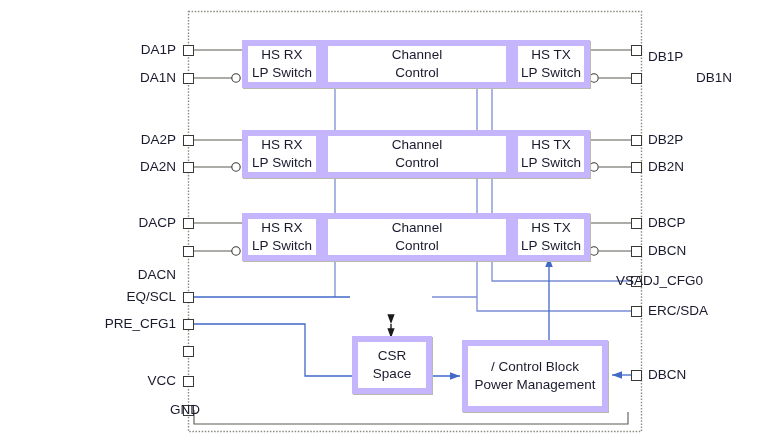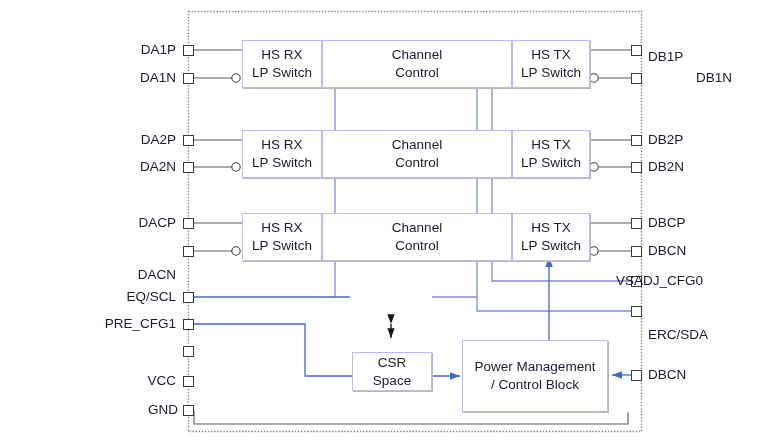--- a/index.html
+++ b/index.html
@@ -2,21 +2,21 @@
 <html><head>
 <meta charset="utf-8">
 <style>
   html,body{margin:0;padding:0;background:#ffffff;}
   body{font-family:"Liberation Sans",sans-serif;}
   #root{position:relative;width:781px;height:441px;overflow:hidden;background:#fff;}
   #svg{position:absolute;left:0;top:0;width:781px;height:441px;}
   .blk{
     position:absolute;
     box-sizing:border-box;
-    border:1px solid #c4b5fd;
+    border:6px solid #c4b5fd;
     background:#ffffff;
     display:flex;
     flex-direction:column;
     align-items:center;
     justify-content:center;
     font-size:13.5px;
     color:#1a1a2e;
     line-height:1.30;
     box-shadow:1px 1px 0 #b9b9b0;
   }
@@ -143,27 +143,27 @@
   </div>
   <div class="blk" style="left:322px;top:213px;width:190px;height:48px;">
     <span>Channel</span>
     <span>Control</span>
   </div>
   <div class="blk" style="left:512px;top:213px;width:78px;height:48px;">
     <span>HS TX</span>
     <span>LP Switch</span>
   </div>
 
-  <div class="blk" style="left:352px;top:352px;width:80px;height:39px;">
+  <div class="blk" style="left:352px;top:336px;width:80px;height:58px;">
     <span>CSR</span>
     <span>Space</span>
   </div>
   <div class="blk" style="left:462px;top:340px;width:146px;height:72px;">
+    <span>/ Control Block</span>
     <span>Power Management</span>
-    <span>/ Control Block</span>
   </div>
 
   <div id="pins">
       <div class="pinsq" style="left: 183px; top: 44.5px;"></div>
       <div class="pinlabel l" style="right: 605px; top: 43px;">DA1P</div>
       <div class="pinsq" style="left: 183px; top: 72.5px;"></div>
       <div class="pinlabel l" style="right: 605px; top: 71px;">DA1N</div>
       <div class="pinsq" style="left: 183px; top: 134.5px;"></div>
       <div class="pinlabel l" style="right: 605px; top: 133px;">DA2P</div>
       <div class="pinsq" style="left: 183px; top: 161.5px;"></div>
@@ -173,34 +173,34 @@
       <div class="pinsq" style="left: 183px; top: 245.5px;"></div>
       <div class="pinlabel l" style="right: 605px; top: 244px; margin-top: 24px;">DACN</div>
       <div class="pinsq" style="left: 183px; top: 291.5px;"></div>
       <div class="pinlabel l" style="right: 605px; top: 290px;">EQ/SCL</div>
       <div class="pinsq" style="left: 183px; top: 318.5px;"></div>
       <div class="pinlabel l" style="right: 605px; top: 317px;">PRE_CFG1</div>
       <div class="pinsq" style="left: 183px; top: 345.5px;"></div>
       <div class="pinsq" style="left: 183px; top: 375.5px;"></div>
       <div class="pinlabel l" style="right: 605px; top: 374px;">VCC</div>
       <div class="pinsq" style="left: 183px; top: 404.5px;"></div>
-      <div class="pinlabel l" style="right: 603px; top: 403px;">GND</div>
+      <div class="pinlabel l" style="right: 581px; top: 403px;">GND</div>
       <div class="pinsq" style="left: 631px; top: 44.5px;"></div>
       <div class="pinlabel r" style="left: 648px; top: 43px; margin-top: 7px;">DB1P</div>
       <div class="pinsq" style="left: 631px; top: 72.5px;"></div>
       <div class="pinlabel r" style="left: 648px; top: 71px; margin-left: 48px;">DB1N</div>
       <div class="pinsq" style="left: 631px; top: 134.5px;"></div>
       <div class="pinlabel r" style="left: 648px; top: 133px;">DB2P</div>
       <div class="pinsq" style="left: 631px; top: 161.5px;"></div>
       <div class="pinlabel r" style="left: 648px; top: 160px;">DB2N</div>
       <div class="pinsq" style="left: 631px; top: 217.5px;"></div>
       <div class="pinlabel r" style="left: 648px; top: 216px;">DBCP</div>
       <div class="pinsq" style="left: 631px; top: 245.5px;"></div>
       <div class="pinlabel r" style="left: 648px; top: 244px;">DBCN</div>
       <div class="pinsq" style="left: 631px; top: 275.5px;"></div>
       <div class="pinlabel r" style="left: 616px; top: 274px;">VSADJ_CFG0</div>
       <div class="pinsq" style="left: 631px; top: 305.5px;"></div>
-      <div class="pinlabel r" style="left: 648px; top: 304px; margin-top: 24px;">ERC/SDA</div>
+      <div class="pinlabel r" style="left: 648px; top: 304px;">ERC/SDA</div>
       <div class="pinsq" style="left: 631px; top: 369.5px;"></div>
       <div class="pinlabel r" style="left: 648px; top: 368px;">DBCN</div>
     </div>
 
 </div>
 
 </body></html>

